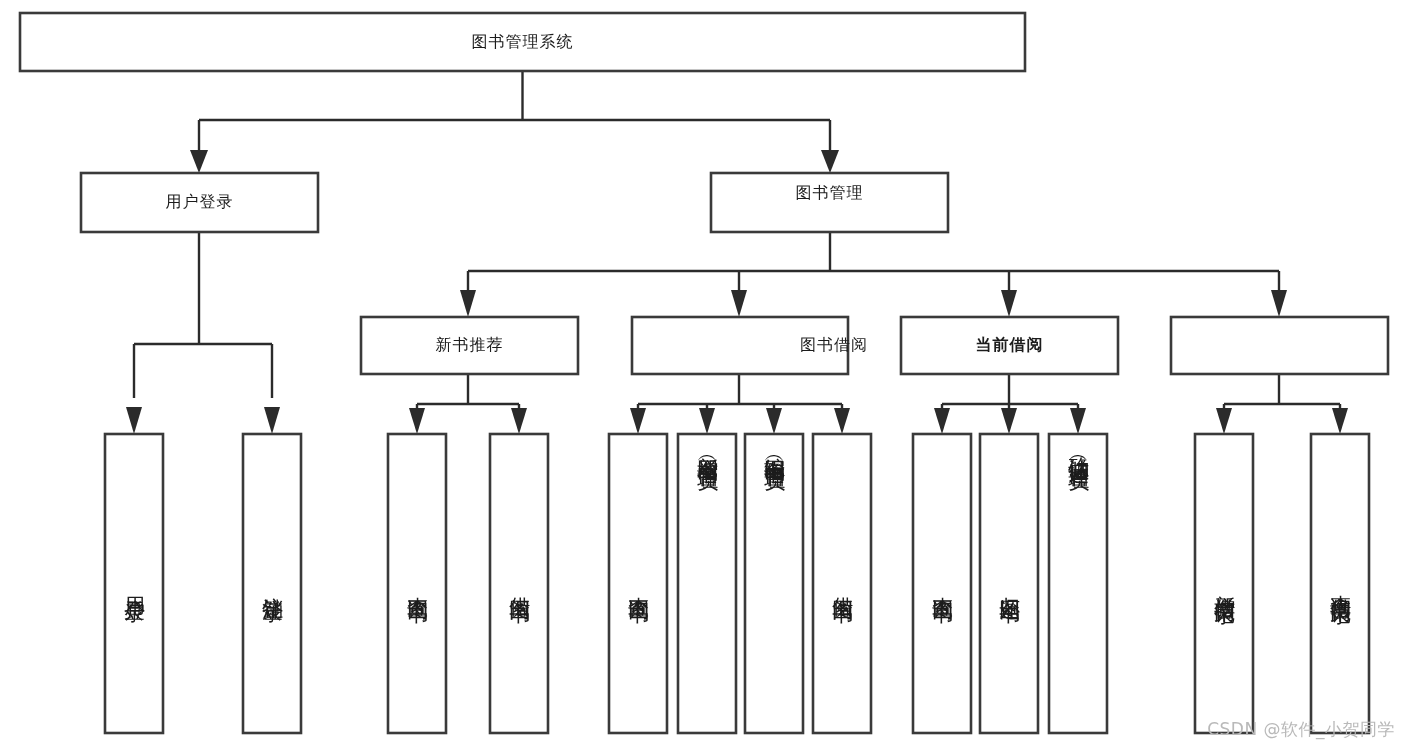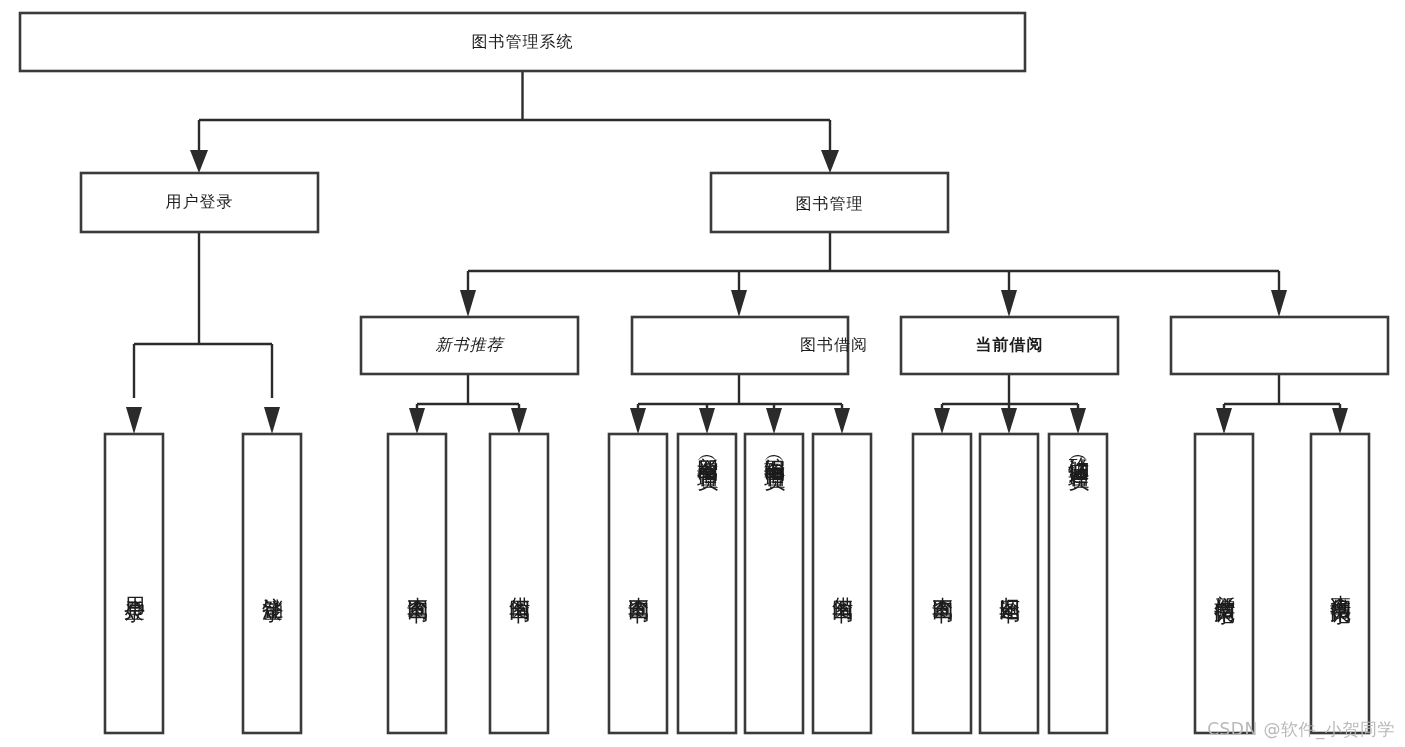--- a/index.html
+++ b/index.html
@@ -184,25 +184,25 @@
     </g>
   </svg>
 
   <div class="hlabel-wrap" style="left:20px; top:13px; width:1005px; height:58px;">
     <span>图书管理系统</span>
   </div>
 
   <div class="hlabel-wrap" style="left:81px; top:173px; width:237px; height:59px;">
     <span>用户登录</span>
   </div>
-  <div class="hlabel-wrap" style="left:711px; top:173px; width:237px; height:62px;">
+  <div class="hlabel-wrap" style="left:711px; top:162px; width:237px; height:62px;">
     <span>图书管理</span>
   </div>
 
-  <div class="hlabel-wrap" style="left:361px; top:317px; width:217px; height:57px;font-style:italic;">
+  <div class="hlabel-wrap" style="left:361px; top:317px; width:217px; height:57px;">
     <span>新书推荐</span>
   </div>
   <div class="hlabel-wrap" style="left:632px; top:317px; width:236px; height:57px;justify-content:flex-end;">
     <span>图书借阅</span>
   </div>
   <div class="hlabel-wrap" style="left:901px; top:317px; width:217px; height:57px;font-weight:bold;">
     <span>当前借阅</span>
   </div>
 
   <div class="vlabel-wrap" style="left:105px; top:434px; width:58px; height:299px;">

